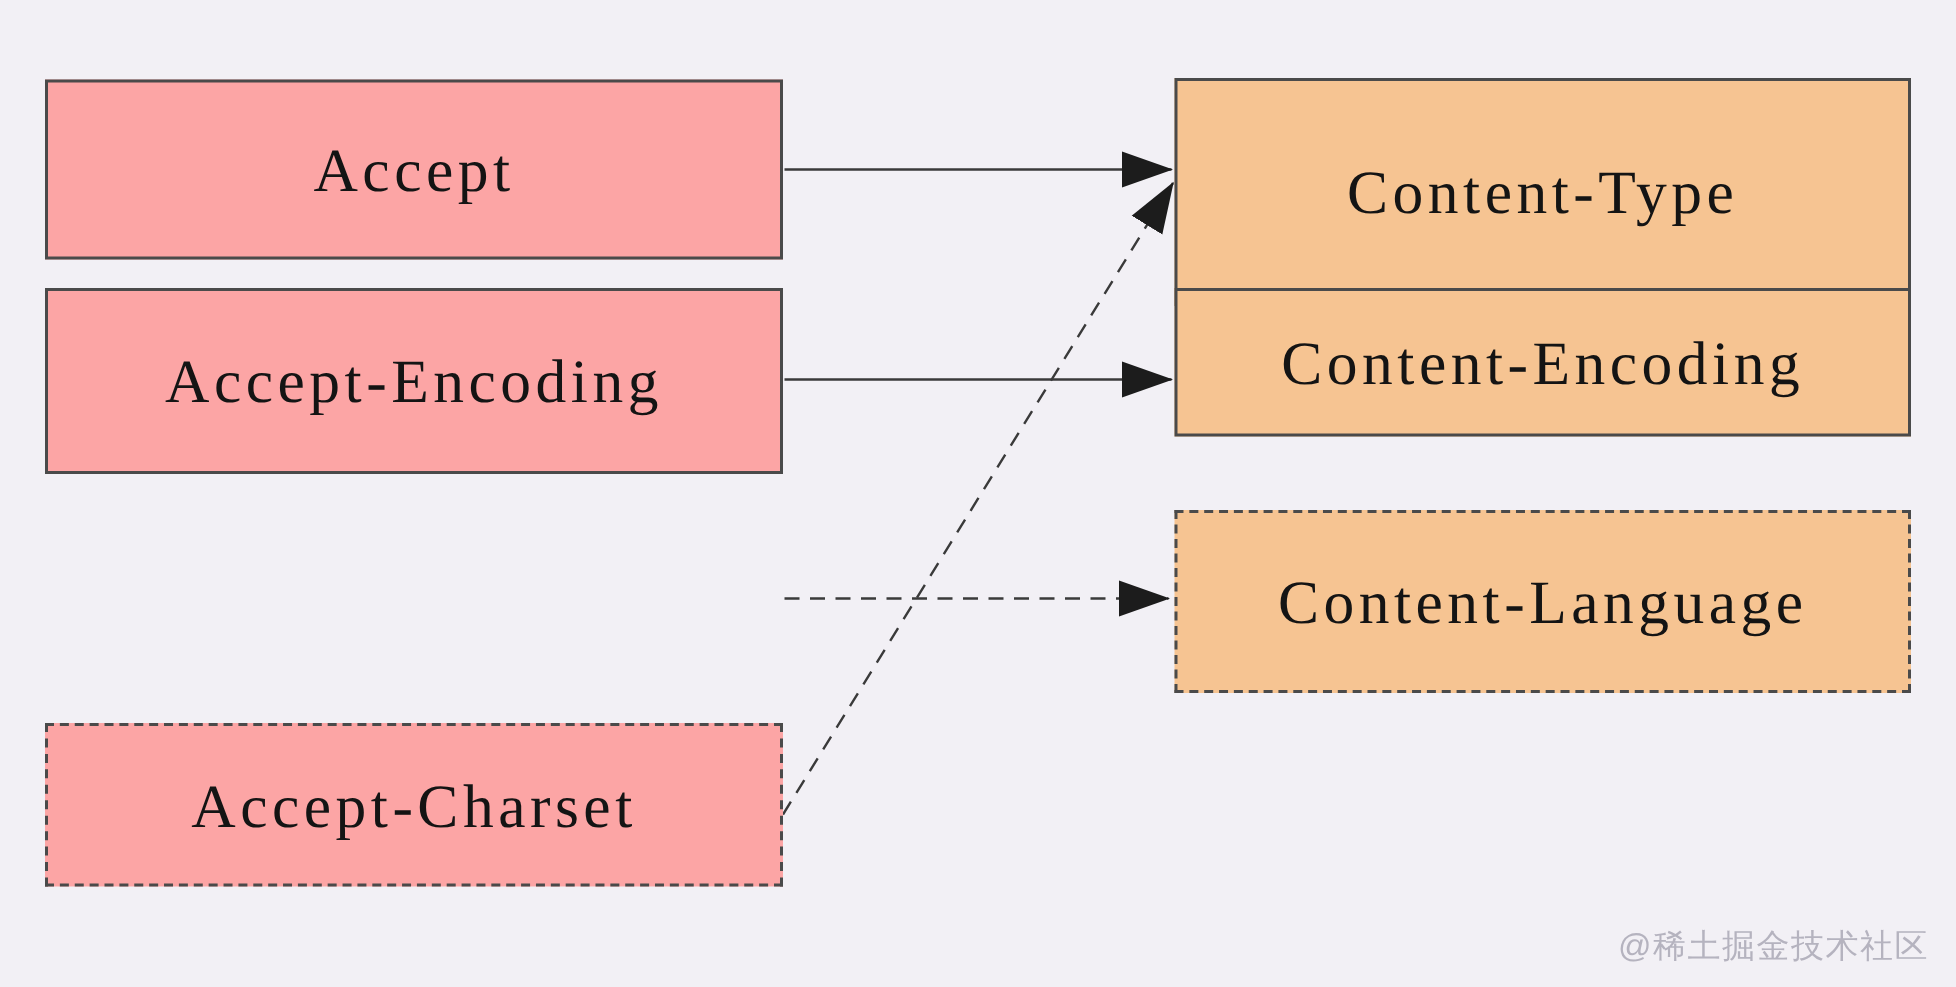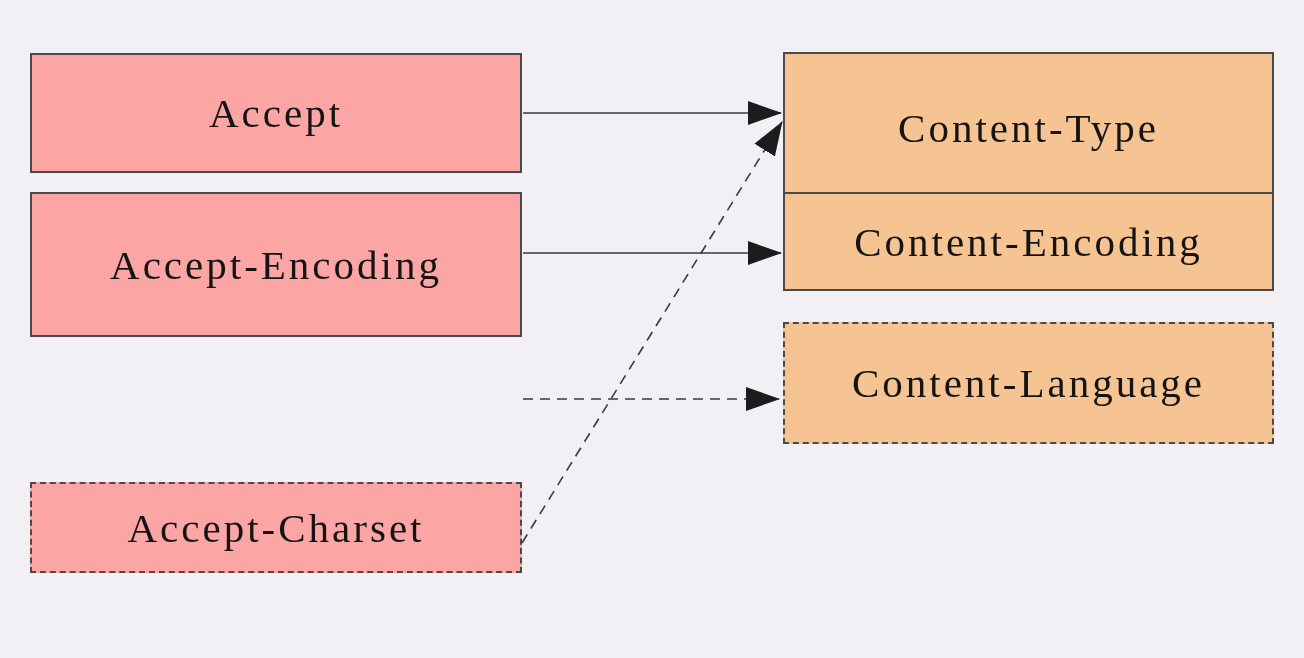--- a/index.html
+++ b/index.html
@@ -33,27 +33,27 @@
     font-size: 41px;
     letter-spacing: 3px;
     color: #141414;
     white-space: nowrap;
   }
   .node.dashed { border-style: dashed; }
   .node.req { background: #fca5a5; left: 30px; width: 492px; }
   .node.res { background: #f6c492; left: 783px; width: 491px; }
 
   .req.r1 { top: 53px;  height: 120px; }
-  .req.r2 { top: 192px; height: 145px; align-items: center; }
+  .req.r2 { top: 192px; height: 124px; align-items: center; }
   .req.r3 { top: 340px; height: 120px; }
-  .req.r4 { top: 482px; height: 91px; }
+  .req.r4 { top: 482px; height: 109px; }
 
   .res.r1 { top: 52px;  height: 152px; }
   .res.r2 { top: 192px; height: 99px; }
-  .res.r3 { top: 322px; height: 122px; }
+  .res.r3 { top: 340px; height: 122px; }
 
   .watermark {
     position: absolute;
     right: 18px;
     bottom: 12px;
     font-size: 22px;
     letter-spacing: 1px;
     color: #b5b3bf;
     font-family: "Liberation Sans", "DejaVu Sans", sans-serif;
   }
@@ -88,14 +88,15 @@
   <div class="node res r1">
     <span>Content-Type</span>
   </div>
   <div class="node res r2">
     <span>Content-Encoding</span>
   </div>
   <div class="node res r3 dashed">
     <span>Content-Language</span>
   </div>
 
+  <div class="watermark">@稀土掘金技术社区</div>
 
 </div>
 
 </body></html>

